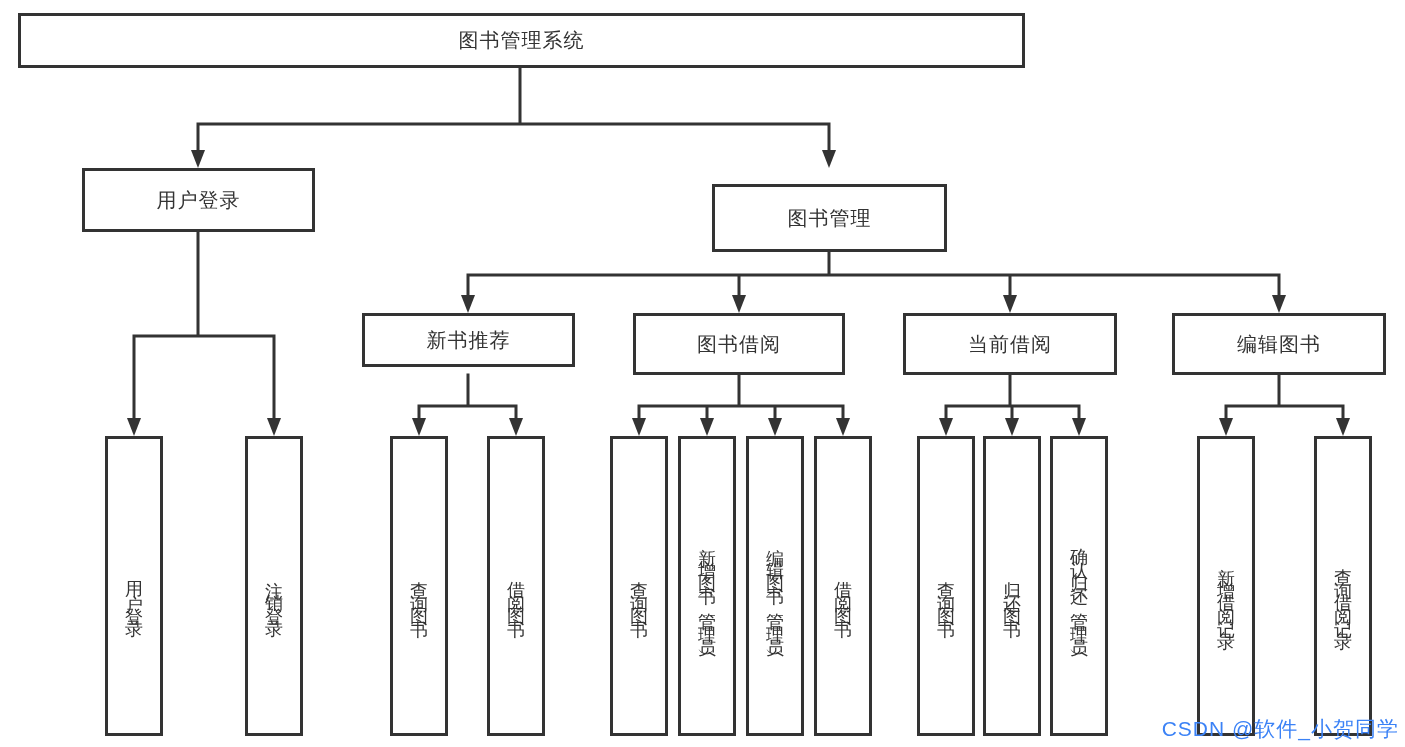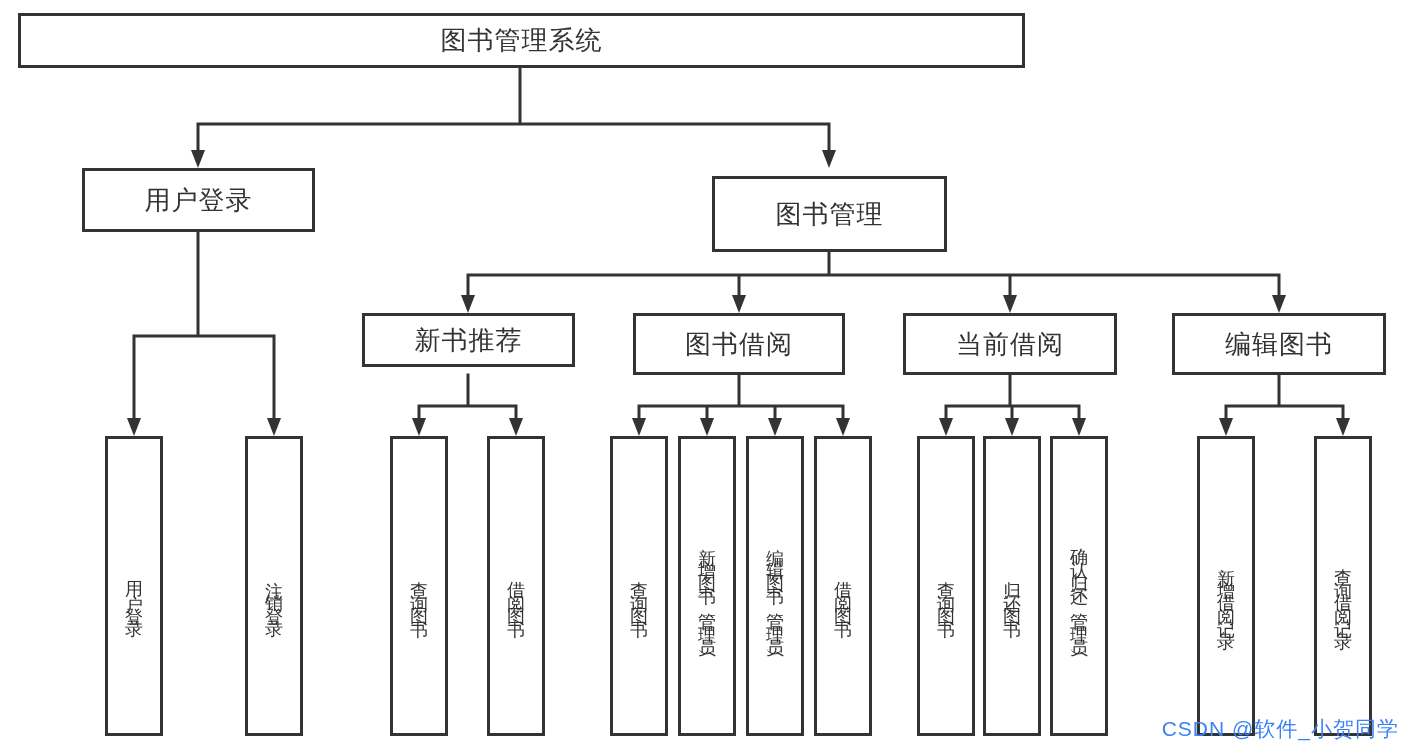--- a/index.html
+++ b/index.html
@@ -21,21 +21,21 @@
     position: absolute;
     box-sizing: border-box;
     background: #ffffff;
     border: 3px solid #333333;
     display: flex;
     align-items: center;
     justify-content: center;
     z-index: 1;
   }
   .hlabel {
-    font-size: 26px;
+    font-size: 20px;
     letter-spacing: 1px;
     white-space: nowrap;
   }
   .vlabel {
     writing-mode: vertical-rl;
     text-orientation: upright;
     font-size: 18px;
     line-height: 1;
     letter-spacing: 13px;
     padding-top: 13px; 
@@ -96,21 +96,21 @@
     </g>
   </svg>
 
   <div class="node" style="left:18px;top:13px;width:1007px;height:55px">
     <span class="hlabel">图书管理系统</span>
   </div>
 
   <div class="node" style="left:82px;top:168px;width:233px;height:64px">
     <span class="hlabel">用户登录</span>
   </div>
-  <div class="node" style="left:712px;top:176px;width:235px;height:76px">
+  <div class="node" style="left:712px;top:184px;width:235px;height:68px">
     <span class="hlabel">图书管理</span>
   </div>
 
   <div class="node" style="left:362px;top:313px;width:213px;height:54px">
     <span class="hlabel">新书推荐</span>
   </div>
   <div class="node" style="left:633px;top:313px;width:212px;height:62px">
     <span class="hlabel">图书借阅</span>
   </div>
   <div class="node" style="left:903px;top:313px;width:214px;height:62px">

